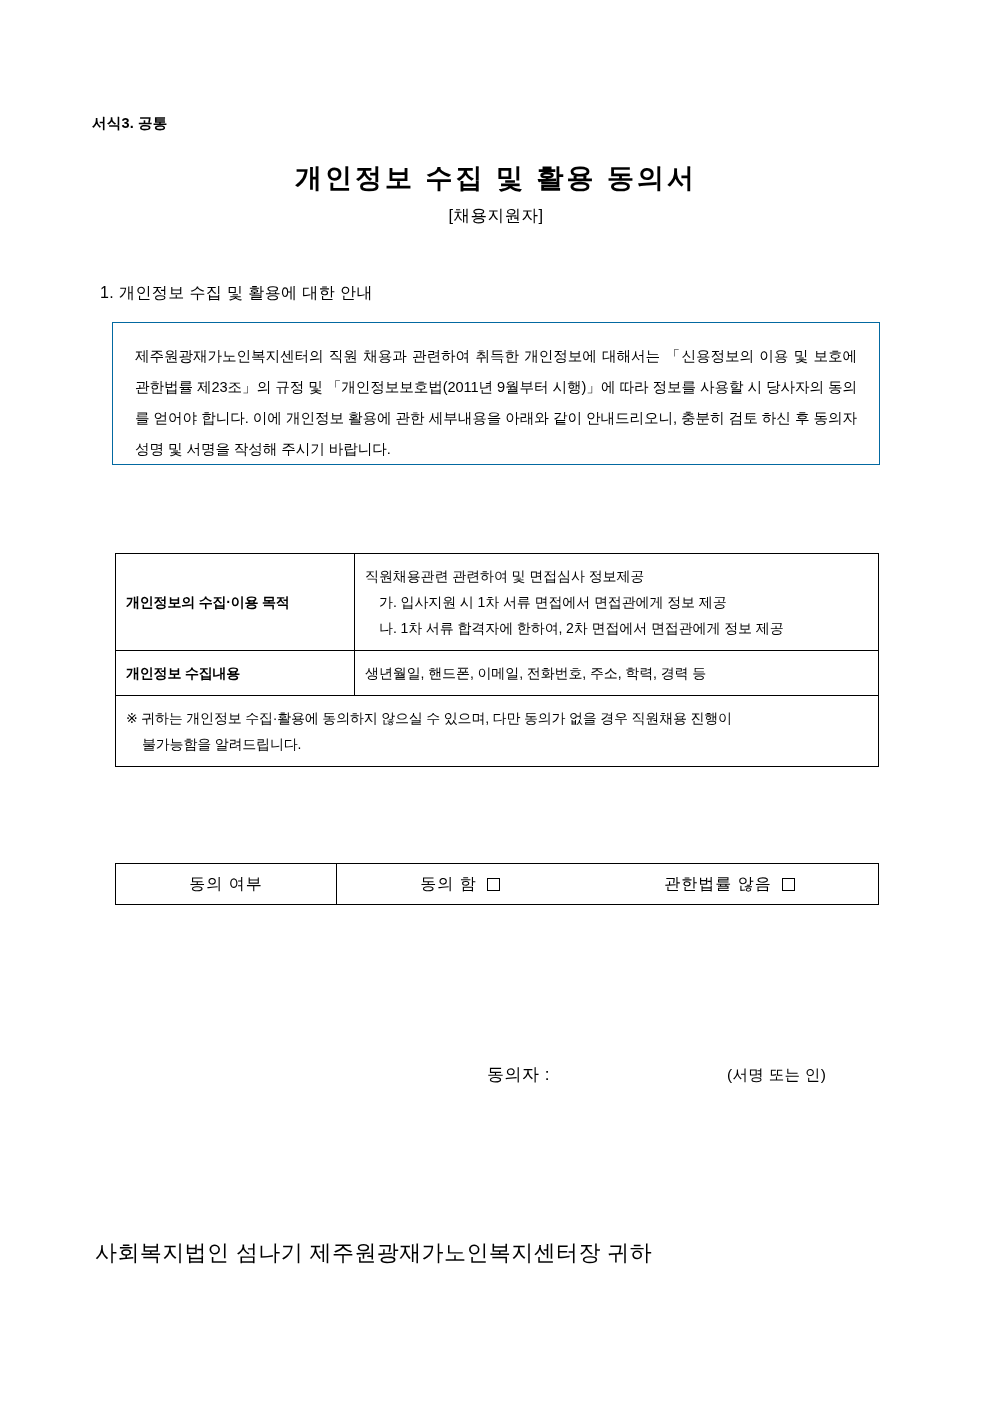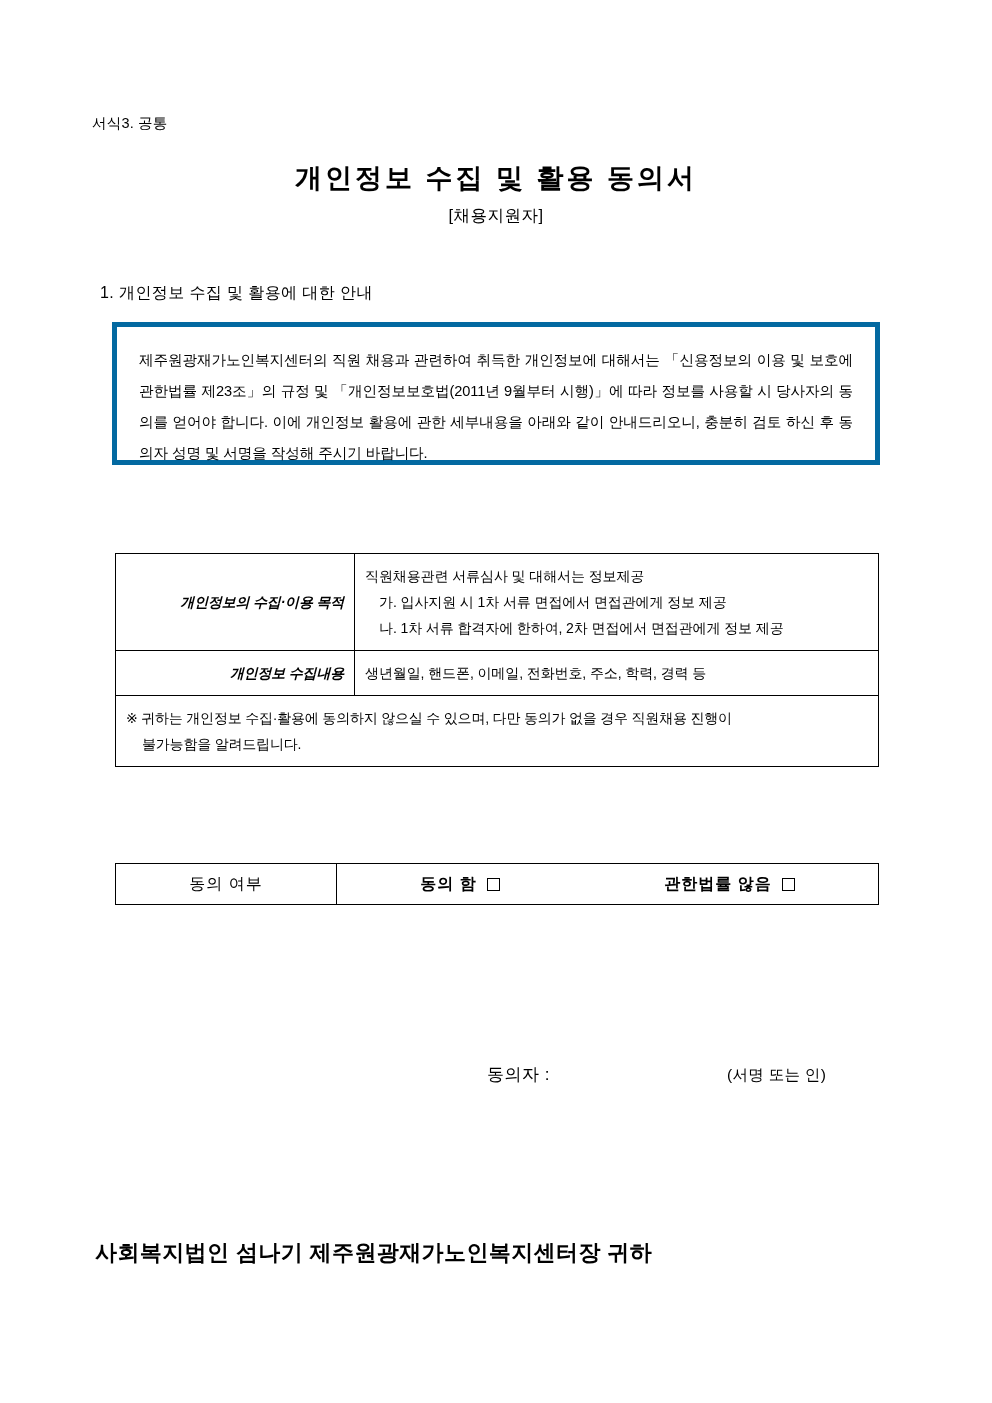--- a/index.html
+++ b/index.html
@@ -20,21 +20,21 @@
     width: 992px;
     height: 1403px;
     box-sizing: border-box;
     padding: 0;
   }
   .form-code {
     position: absolute;
     left: 92px;
     top: 114px;
     font-size: 14.5px;
-    font-weight: normal;
+    font-weight: bold;
     letter-spacing: 0.2px;
   }
   .doc-title {
     position: absolute;
     left: 0;
     right: 0;
     top: 160px;
     text-align: center;
     font-size: 27px;
     font-weight: bold;
@@ -56,21 +56,21 @@
   }
   #sec1-heading { left: 100px; top: 283px; }
   #sec2-heading { left: 100px; top: 513px; }
 
   .notice-box {
     position: absolute;
     left: 112px;
     top: 322px;
     width: 768px;
     height: 143px;
-    border: 5px solid #0369a1;
+    border: 1px solid #0369a1;
     box-sizing: border-box;
     padding: 18px 22px 0 22px;
   }
   .notice-box p {
     margin: 0;
     font-size: 14.6px;
     line-height: 31px;
     text-align: justify;
     text-justify: inter-character;
     letter-spacing: -0.1px;
@@ -86,25 +86,24 @@
   }
   table.info-table td {
     border: 1px solid #000;
     font-size: 14px;
     vertical-align: middle;
     padding: 9px 10px;
     line-height: 26px;
   }
   td.label-cell {
     width: 218px;
-    text-align: right;
+    text-align: left;
     font-weight: bold;
     font-size: 14.2px;
     letter-spacing: -0.2px;
-    font-style: italic;
   }
   td.value-cell {
     padding-left: 14px;
     letter-spacing: -0.1px;
   }
   td.value-cell .indent1 { display: block; padding-left: 14px; }
   td.note-cell {
     padding: 12px 16px 12px 18px;
     font-size: 14px;
     line-height: 28px;
@@ -124,21 +123,20 @@
     border: 1px solid #000;
     height: 38px;
     font-size: 16px;
     text-align: center;
     letter-spacing: 1px;
   }
   td.agree-label { width: 218px; }
   .agree-options {
     display: flex;
     justify-content: space-around;
-    font-weight: bold;
   }
   .agree-opt {
     display: inline-flex;
     align-items: center;
     gap: 10px;
     font-size: 16px;
     letter-spacing: 1px;
   }
   .checkbox {
     display: inline-block;
@@ -171,21 +169,21 @@
     left: 727px;
     top: 1065px;
     font-size: 15.5px;
     letter-spacing: 0.3px;
   }
   .footer-org {
     position: absolute;
     left: 95px;
     top: 1238px;
     font-size: 22px;
-    font-weight: bold;
+    font-weight: normal;
     letter-spacing: 0.4px;
   }
 </style>
 </head>
 <body>
 
 <div class="page">
 
   <div class="form-code">서식3. 공통</div>
 
@@ -197,21 +195,21 @@
   <div class="notice-box">
     <p>제주원광재가노인복지센터의 직원 채용과 관련하여 취득한 개인정보에 대해서는 「신용정보의 이용 및 보호에 관한법률 제23조」의 규정 및 「개인정보보호법(2011년 9월부터 시행)」에 따라 정보를 사용할 시 당사자의 동의를 얻어야 합니다. 이에 개인정보 활용에 관한 세부내용을 아래와 같이 안내드리오니, 충분히 검토 하신 후 동의자 성명 및 서명을 작성해 주시기 바랍니다.</p>
   </div>
 
 
   <table class="info-table">
     <tbody>
       <tr>
         <td class="label-cell">개인정보의 수집·이용 목적</td>
         <td class="value-cell">
-          <span>직원채용관련 서류심사 및 대해서는 정보제공</span>
+          <span>직원채용관련 관련하여 및 면접심사 정보제공</span>
           <span class="indent1">가. 입사지원 시 1차 서류 면접에서 면접관에게 정보 제공</span>
           <span class="indent1">나. 1차 서류 합격자에 한하여, 2차 면접에서 면접관에게 정보 제공</span>
         </td>
       </tr>
       <tr>
         <td class="label-cell">개인정보 수집내용</td>
         <td class="value-cell">생년월일, 핸드폰, 이메일, 전화번호, 주소, 학력, 경력 등</td>
       </tr>
       <tr>
         <td class="note-cell" colspan="2">

